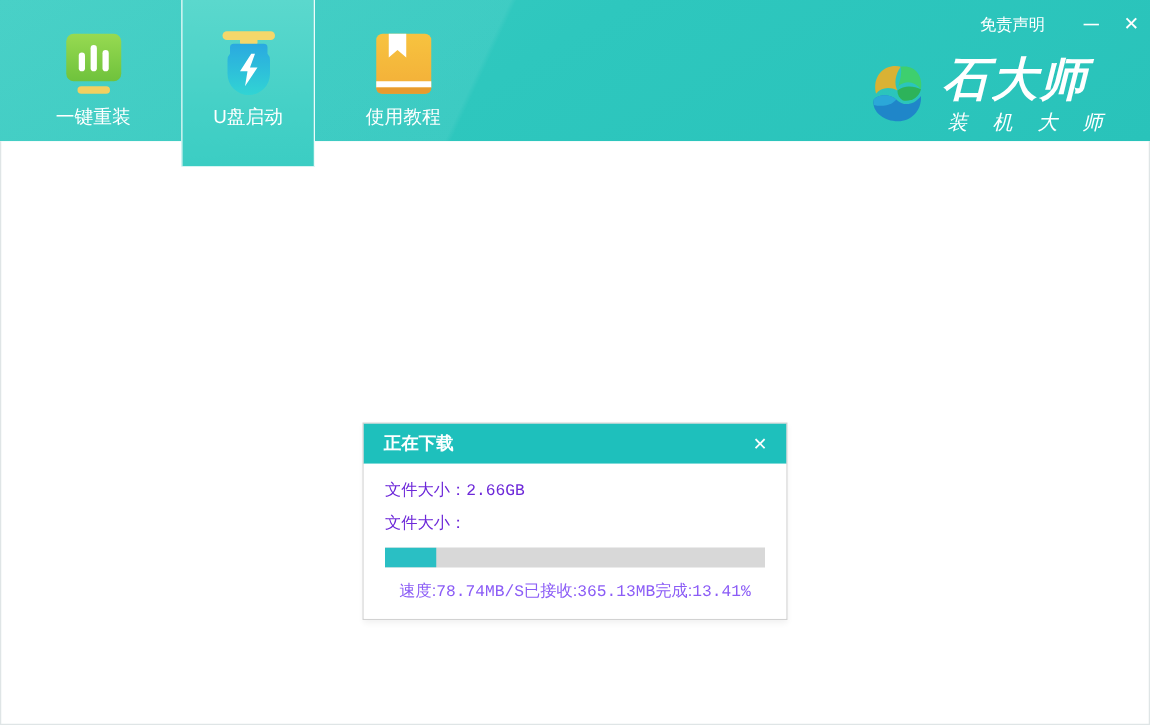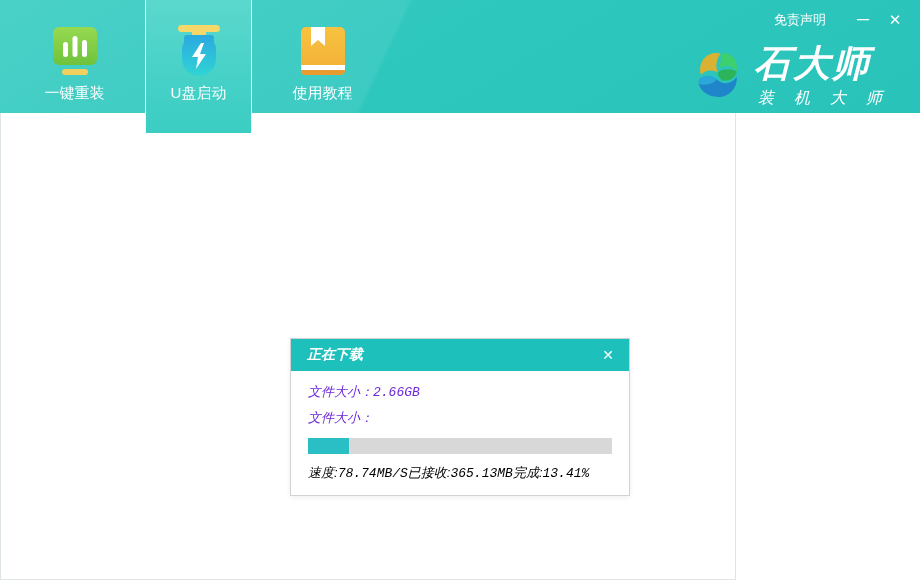--- a/index.html
+++ b/index.html
@@ -28,21 +28,21 @@
   }
   .tab.active {
     background:linear-gradient(180deg,#5bd8cd 0%,#46d1c7 60%,#3bcdc3 100%);
     border-left:1px solid rgba(255,255,255,0.9);
     border-right:1px solid rgba(255,255,255,0.9);
   }
   .tab-icon { height:58px; display:flex; align-items:center; justify-content:center; }
   .tab-label { color:#ffffff; font-size:15px; margin-top:4px; white-space:nowrap; }
 
   .window-controls {
-    position:absolute; top:10px; right:14px; z-index:3;
+    position:absolute; top:10px; right:4px; z-index:3;
     display:flex; align-items:center;
   }
   .disclaimer { color:#ffffff; font-size:13px; cursor:pointer; margin-right:26px; }
   .win-btn {
     color:#ffffff; font-size:15px; font-weight:bold; cursor:pointer;
     width:22px; text-align:center; line-height:20px; user-select:none;
   }
   .win-btn.min { margin-right:10px; font-size:17px; }
 
   .logo { position:absolute; top:44px; right:18px; z-index:2; display:flex; align-items:flex-start; }
@@ -52,24 +52,23 @@
     color:#ffffff; font-size:37px; font-weight:bold; line-height:40px;
     letter-spacing:2px; white-space:nowrap;
   }
   .logo-subtitle {
     color:#ffffff; font-size:16px; letter-spacing:20px; margin-top:4px;
     white-space:nowrap; text-indent:4px;
   }
 
   
   .content {
-    position:absolute; top:113px; left:0; width:736px; height:467px;
+    position:absolute; top:113px; left:0; width:920px; height:467px;
     background:#ffffff;
     box-shadow:inset 1px 0 0 #dfe5e6, inset -1px 0 0 #dfe5e6, inset 0 -1px 0 #dfe5e6;
-    font-style:italic;
   }
 
   
   .dialog {
     position:absolute; left:290px; top:225px; width:340px;
     border:1px solid #d2d2d2; background:#ffffff;
     box-shadow:0 2px 5px rgba(0,0,0,0.06);
   }
   .dialog-titlebar {
     height:32px; background:#1ec0bc; display:flex; align-items:center;
@@ -79,21 +78,21 @@
   .dialog-close {
     color:#ffffff; font-size:14px; font-weight:bold; cursor:pointer;
     width:18px; text-align:center; user-select:none;
   }
   .dialog-body { padding:12px 17px 13px; background:#ffffff; }
   .d-row { font-size:13px; color:#6d28d9; margin-bottom:8px; display:flex; align-items:baseline; }
   .d-label { white-space:nowrap; }
   .d-value { font-family:"Liberation Mono","DejaVu Sans Mono",monospace; font-size:13px; white-space:nowrap; }
   .progress-track { height:16px; background:#d8d8d8; margin:11px 0 10px; overflow:hidden; }
   .progress-fill { height:100%; background:#2abfc4; width:0%; }
-  .stats-row { display:flex; justify-content:flex-start; font-size:13px; color:#000000; }
+  .stats-row { display:flex; justify-content:center; font-size:13px; color:#8b5cf6; }
   .stat { display:flex; align-items:baseline; white-space:nowrap; }
 </style>
 </head>
 <body>
 
 <div class="header">
 
   <div class="tabs">
 
     <div class="tab">

